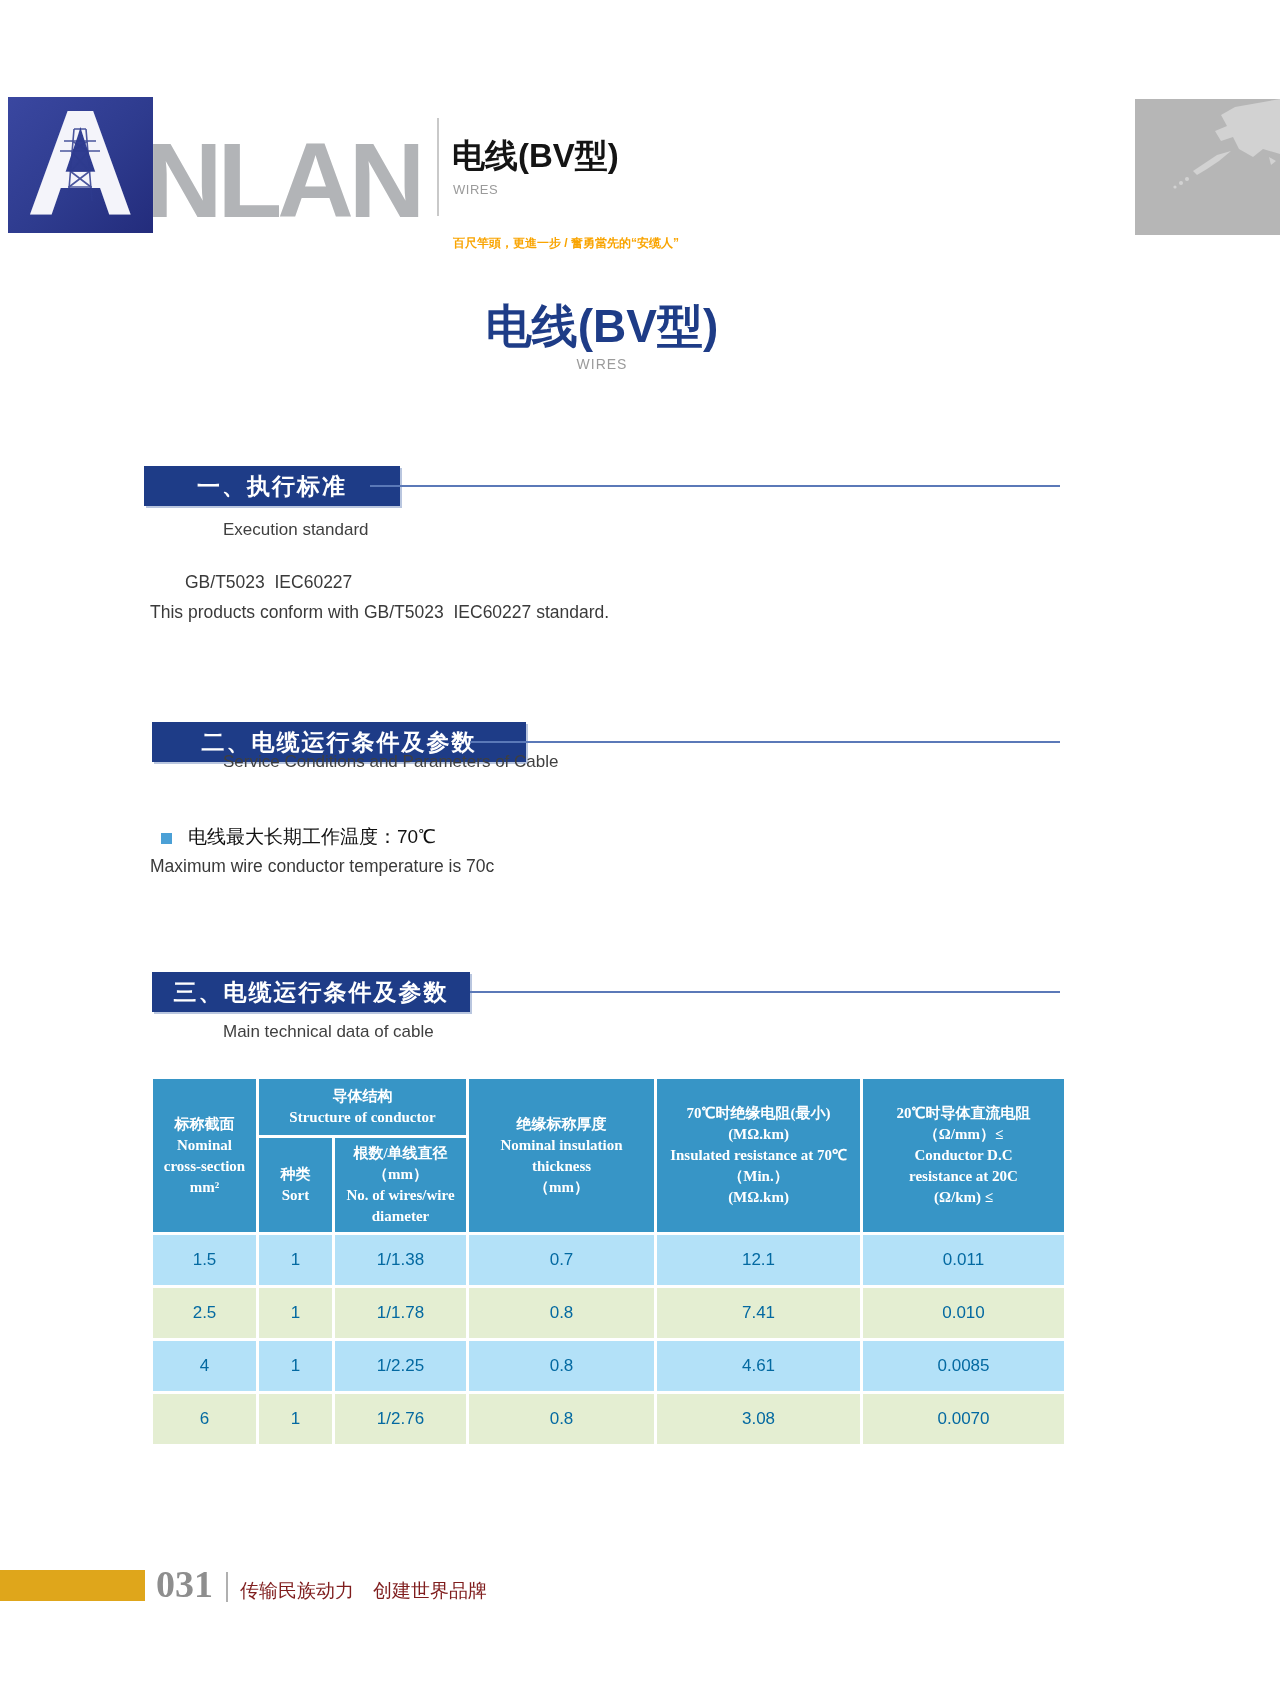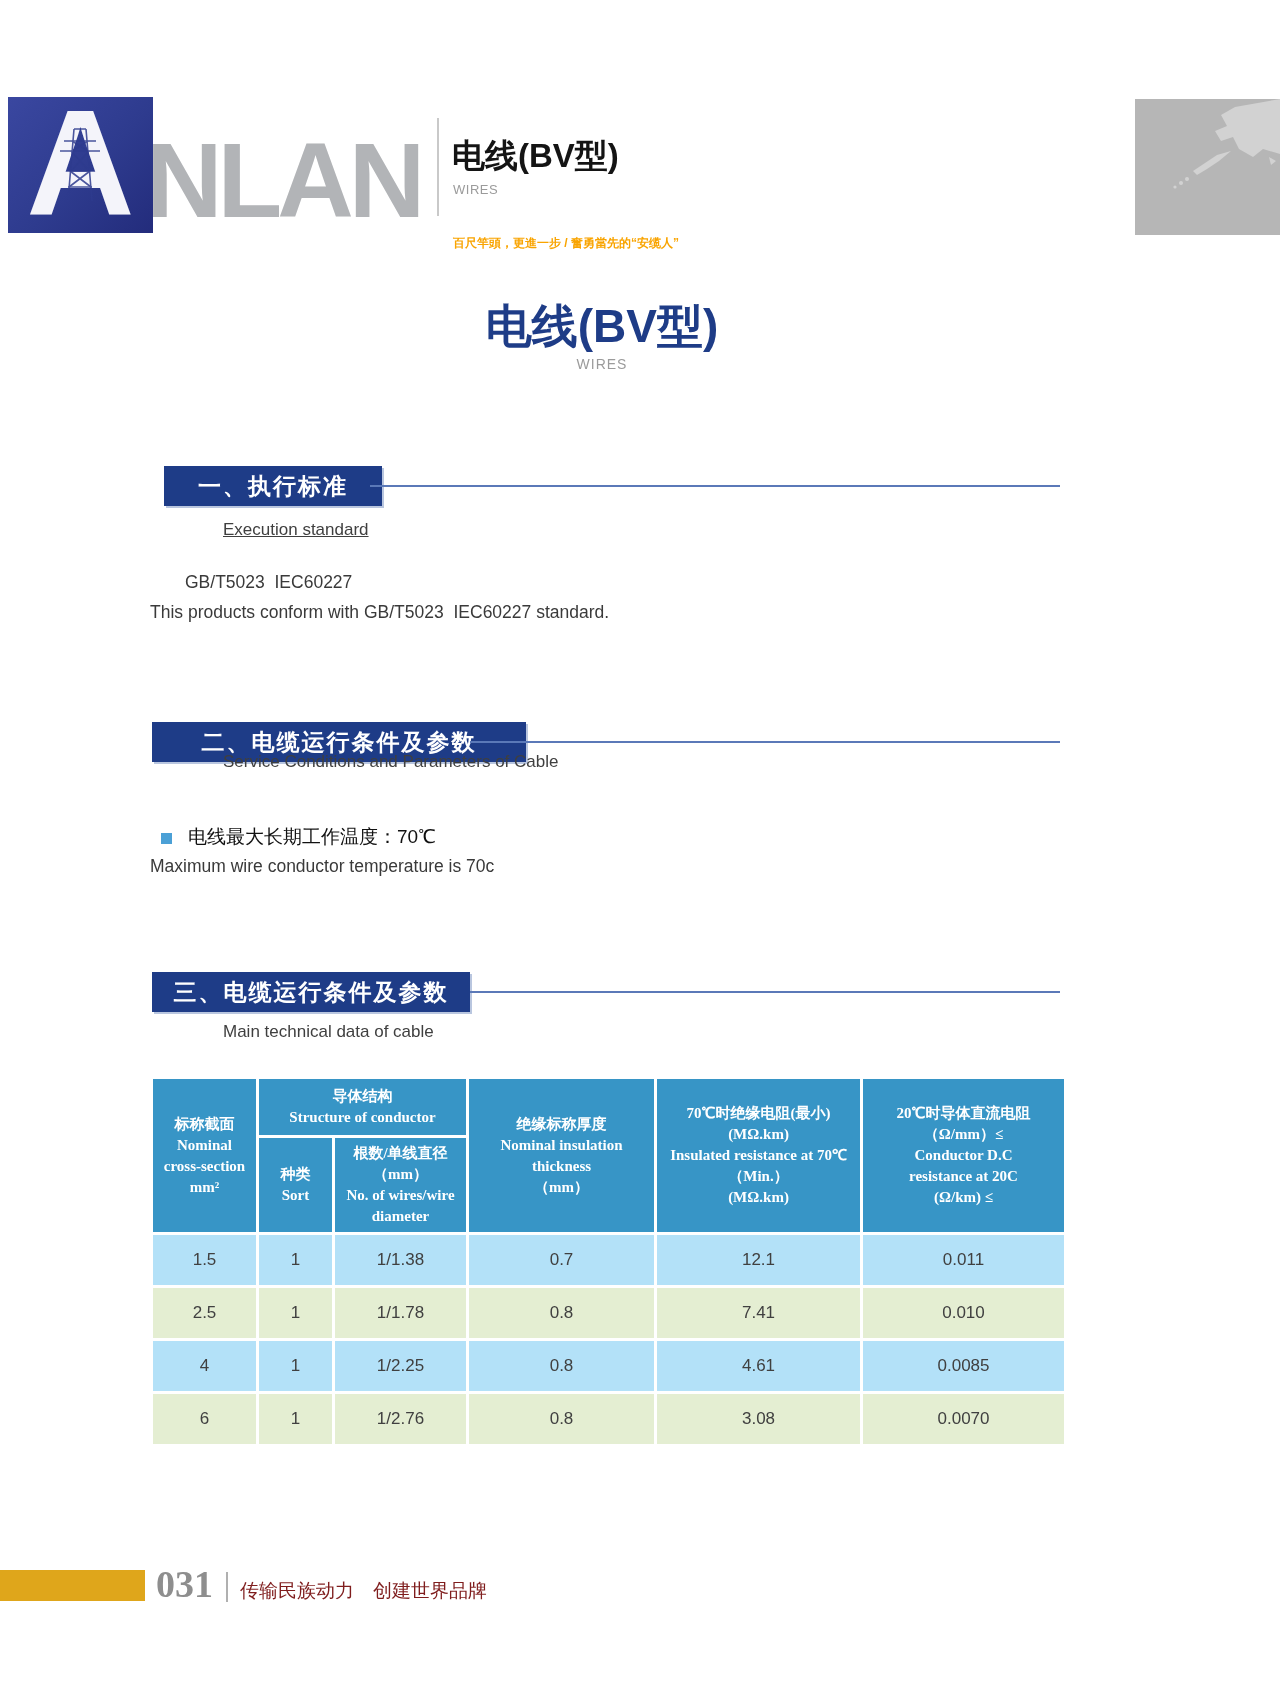--- a/index.html
+++ b/index.html
@@ -35,21 +35,21 @@
   .body-text{font-size:17.5px;color:#3a3a3a;white-space:pre;}
   .bullet-sq{width:11px;height:11px;background:#4ba0d6;}
   .bullet-cn{font-size:19px;color:#111111;}
 
   
   .spec-table{position:absolute;left:150px;top:1076px;width:908px;
               border-collapse:separate;border-spacing:3px;table-layout:fixed;}
   .spec-table th{background:#3795c6;color:#ffffff;font-family:"Liberation Serif",serif;
                  font-weight:700;font-size:15px;line-height:1.4;text-align:center;
                  vertical-align:middle;padding:5px 3px;white-space:pre-line;}
-  .spec-table td{font-size:17px;color:#404040;text-align:center;vertical-align:middle;height:48px;}
+  .spec-table td{font-size:17px;color:#0369a1;text-align:center;vertical-align:middle;height:48px;}
   .r-blue td{background:#b3e1f8;}
   .r-green td{background:#e4eed2;}
 
   
   .foot-bar{left:0;top:1570px;width:145px;height:31px;background:#dfa61b;}
   .foot-num{left:156px;top:1562px;font-family:"Liberation Serif",serif;font-size:38px;
             font-weight:700;color:#8e8e8e;}
   .foot-div{left:226px;top:1572px;width:2px;height:30px;background:#b0b0b0;}
   .foot-slogan{left:240px;top:1578px;font-size:19px;color:#7f1d1d;}
 </style>
@@ -82,23 +82,23 @@
       <circle cx="52" cy="80" r="2" fill="#d2d2d2"></circle>
       <circle cx="46" cy="84" r="2" fill="#d2d2d2"></circle>
       <circle cx="40" cy="88" r="1.6" fill="#d2d2d2"></circle>
       <path fill="#d2d2d2" d="M134 58 L141 62 L136 66 Z"></path>
     </svg>
   </div>
 
   <div class="abs main-title">电线(BV型)</div>
   <div class="abs main-sub">WIRES</div>
 
-  <div class="abs sec-box" style="left:164px;top:466px;width:218px;">一、执行标准</div>
+  <div class="abs sec-box" style="left:144px;top:466px;width:256px;">一、执行标准</div>
   <div class="abs sec-line" style="left:370px;top:485px;width:690px;"></div>
-  <div class="abs sec-sub" style="left:223px;top:520px;text-decoration:underline;">Execution standard</div>
+  <div class="abs sec-sub" style="left:223px;top:520px;">Execution standard</div>
   <div class="abs body-text" style="left:185px;top:572px;">GB/T5023  IEC60227</div>
   <div class="abs body-text" style="left:150px;top:602px;">This products conform with GB/T5023  IEC60227 standard.</div>
 
   <div class="abs sec-box" style="left:152px;top:722px;width:374px;">二、电缆运行条件及参数</div>
   <div class="abs sec-line" style="left:470px;top:741px;width:590px;"></div>
   <div class="abs sec-sub" style="left:223px;top:752px;">Service Conditions and Parameters of Cable</div>
   <div class="abs bullet-sq" style="left:161px;top:833px;"></div>
   <div class="abs bullet-cn" style="left:188px;top:824px;">电线最大长期工作温度：70℃</div>
   <div class="abs body-text" style="left:150px;top:856px;">Maximum wire conductor temperature is 70c</div>
 

